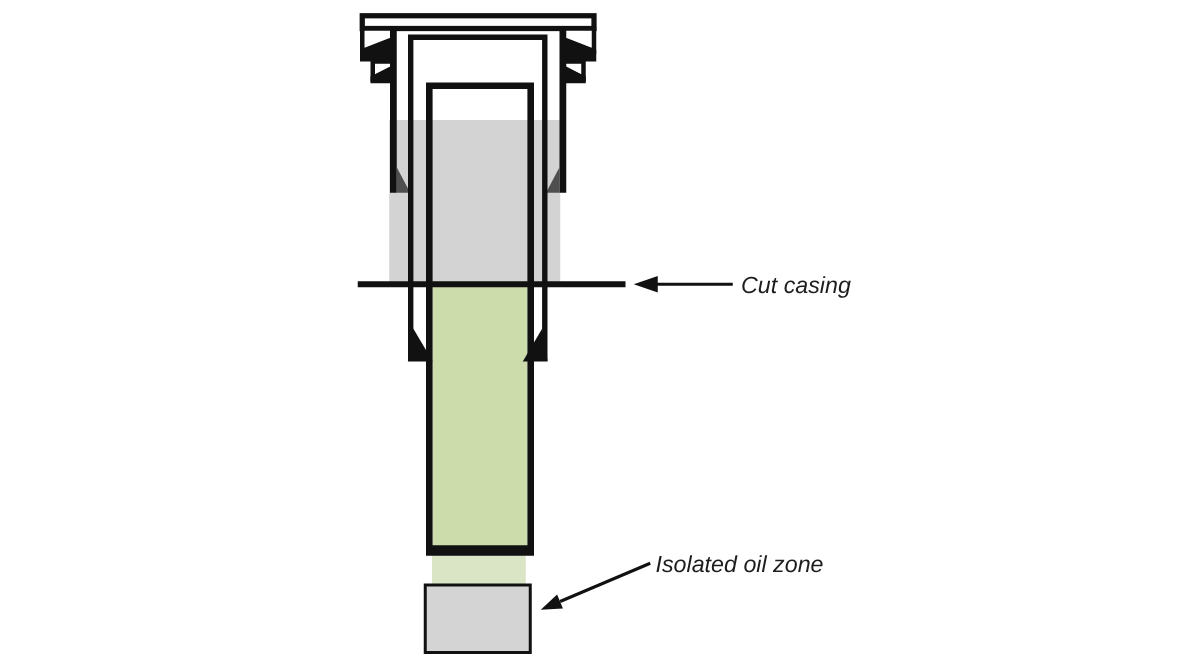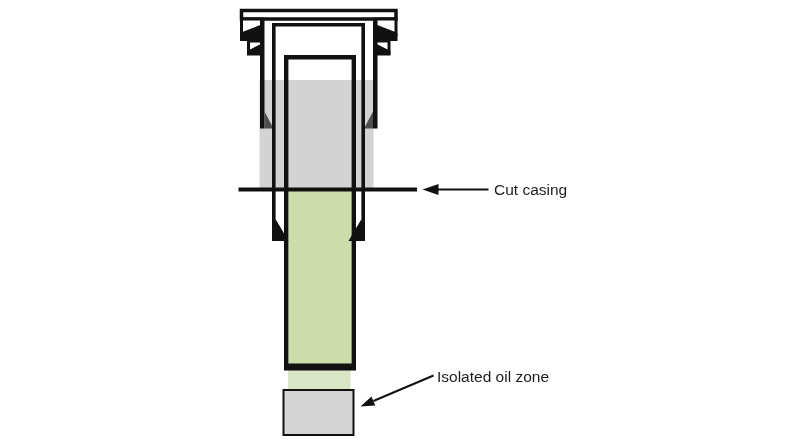--- a/index.html
+++ b/index.html
@@ -3,20 +3,21 @@
 <meta charset="utf-8">
 <style>
   html, body { margin: 0; padding: 0; background: #ffffff; }
   .canvas {
     position: relative;
     width: 728px;
     height: 446px;
     background: var(--c-background, #ffffff);
     font-family: "Liberation Sans", sans-serif;
     overflow: hidden;
+    font-style: italic;
   }
   svg { display: block; }
 
   
   .ink        { fill: var(--c-outline, #111); }
   .outline    { fill: none; stroke: var(--c-outline, #111); }
   .white-part { fill: #ffffff; stroke: var(--c-outline, #111); }
   .cement     { fill: var(--c-cement_gray, #d3d3d3); }
   .chamfer    { fill: var(--c-chamfer_gray, #4f4f4f); }
   .oil        { fill: var(--c-oil_green, #ccdcab); }

